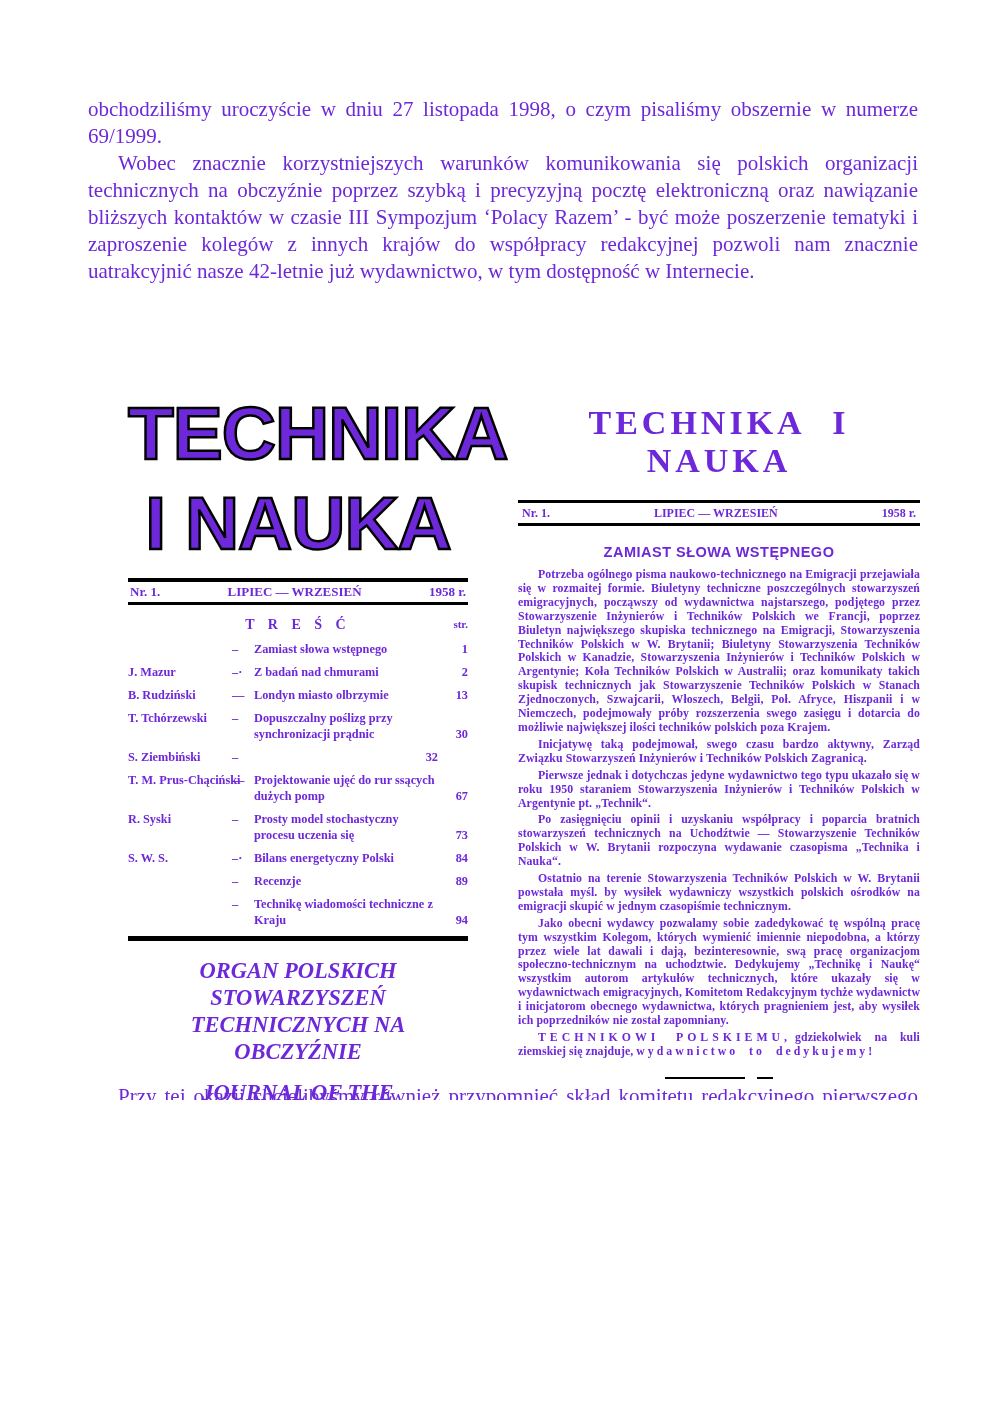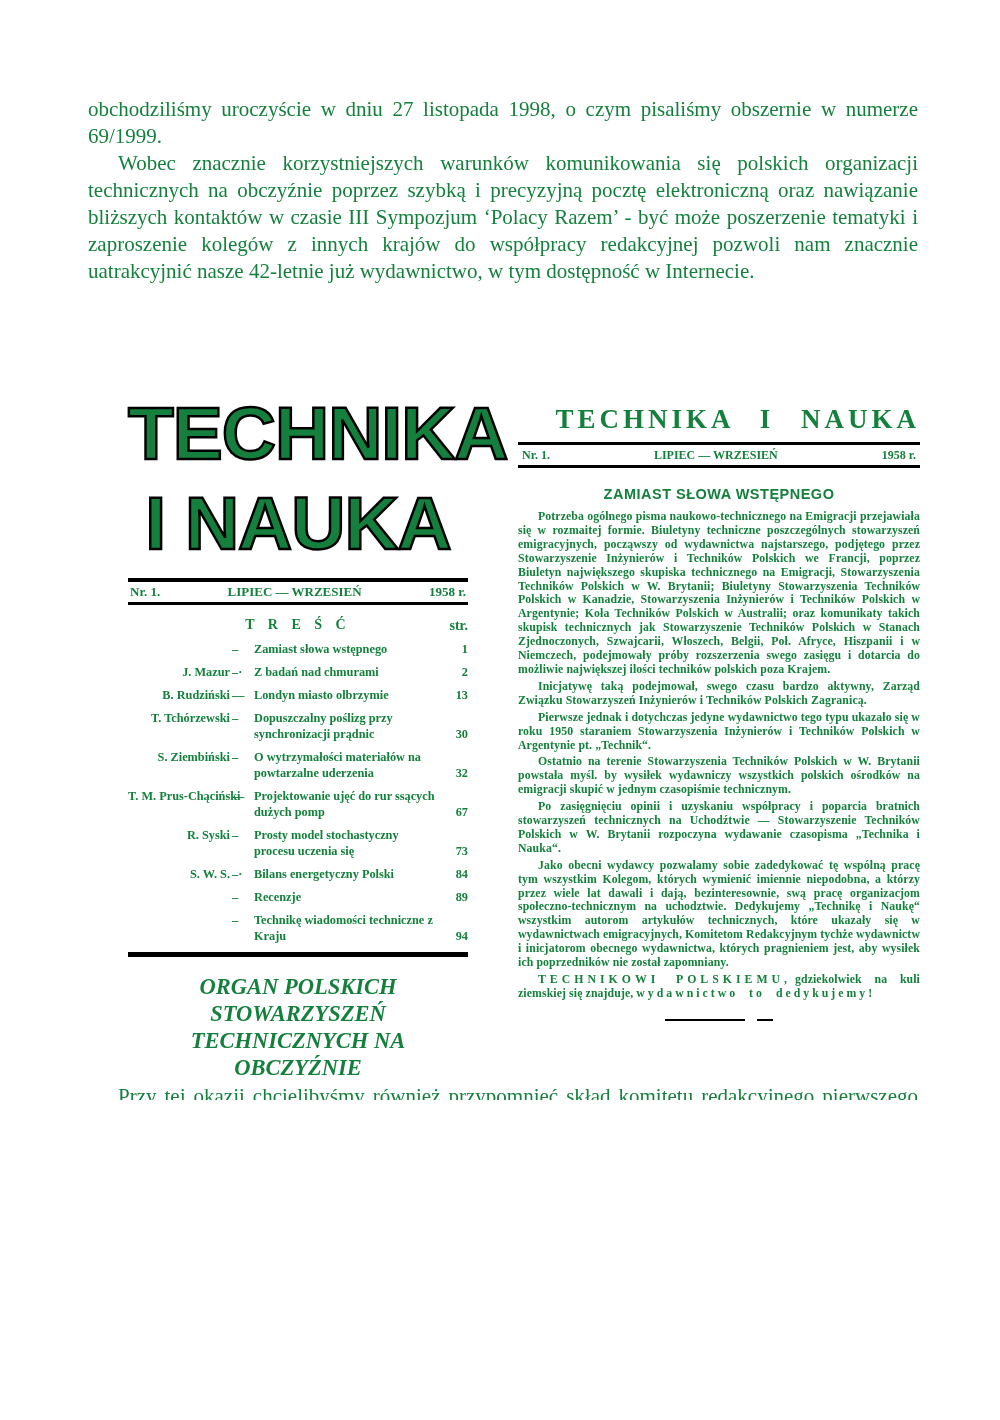--- a/index.html
+++ b/index.html
@@ -1,19 +1,19 @@
 <!DOCTYPE html>
 <html><head>
 <meta charset="utf-8">
 <style>
   html,body{margin:0;padding:0;background:#ffffff;}
   .page{
     position:relative;
     width:1000px;height:1100px;
-    background:#ffffff;color:#15803d;
+    background:#ffffff;color:#6d28d9;
     font-family:"Liberation Serif","DejaVu Serif",serif;
     overflow:hidden;
   }
   
   .intro{
     position:absolute;top:96px;left:88px;width:830px;
     font-size:21px;line-height:27px;text-align:justify;
   }
   .intro p{margin:0;}
   .intro p.indent{text-indent:30px;}
@@ -35,44 +35,44 @@
     display:flex;justify-content:space-between;align-items:baseline;
     padding:2px 2px;font-size:13px;font-weight:bold;
   }
   .toc-head{
     position:relative;text-align:center;
     font-weight:bold;font-size:14px;letter-spacing:5px;
     margin:12px 0 8px 0;
   }
   .toc-head .str{
     position:absolute;right:0;top:1px;
-    font-size:14px;letter-spacing:0;
+    font-size:11px;letter-spacing:0;
   }
   .toc-row{
     display:grid;grid-template-columns:102px 20px 1fr 28px;
     font-size:12.3px;font-weight:bold;line-height:16px;
     margin-bottom:7px;column-gap:2px;
   }
-  .toc-row .author{white-space:nowrap;text-align:right;}
+  .toc-row .author{white-space:nowrap;}
   .toc-row .pageno{text-align:right;align-self:end;}
   .thick-rule{border-top:5px solid #000;margin-top:8px;}
   .organ{
     text-align:center;font-weight:bold;
     font-size:22.5px;line-height:27px;margin-top:16px;font-style:italic;
   }
   .organ + .organ{margin-top:14px;}
 
   
   .firstpage{
     position:absolute;left:518px;top:404px;width:402px;
   }
   .fp-title{
-    text-align:right;font-weight:bold;
-    font-size:27px;letter-spacing:4px;word-spacing:16px;
-    border-bottom:3px solid #000;padding-bottom:7px;
+    text-align:center;font-weight:bold;
+    font-size:34px;letter-spacing:4px;word-spacing:16px;
+    border-bottom:3px solid #000;padding-bottom:20px;
   }
   .fp-issue{
     display:flex;justify-content:space-between;align-items:baseline;
     border-bottom:3px solid #000;
     padding:3px 4px 2px 4px;font-size:12px;font-weight:bold;
   }
   .fp-heading{
     text-align:center;
     font-family:"Liberation Sans","DejaVu Sans",sans-serif;
     font-weight:bold;font-size:14.5px;letter-spacing:0.5px;
@@ -151,21 +151,20 @@
     </div>
     <div class="toc-row">
       <span class="author">T. Tchórzewski</span>
       <span>–</span>
       <span>Dopuszczalny poślizg przy synchronizacji prądnic</span>
       <span class="pageno">30</span>
     </div>
     <div class="toc-row">
       <span class="author">S. Ziembiński</span>
       <span>–</span>
-      <span>O wytrzymałości materiałów na powtarzalne uderzenia</span>
       <span class="pageno">32</span>
     </div>
     <div class="toc-row">
       <span class="author">T. M. Prus-Chąciński</span>
       <span>––</span>
       <span>Projektowanie ujęć do rur ssących dużych pomp</span>
       <span class="pageno">67</span>
     </div>
     <div class="toc-row">
       <span class="author">R. Syski</span>
@@ -202,22 +201,22 @@
     <div class="fp-issue">
       <span>Nr. 1.</span>
       <span>LIPIEC — WRZESIEŃ</span>
       <span>1958 r.</span>
     </div>
     <div class="fp-heading">ZAMIAST SŁOWA WSTĘPNEGO</div>
     <div class="fp-body">
       <p>Potrzeba ogólnego pisma naukowo-technicznego na Emigracji przejawiała się w rozmaitej formie. Biuletyny techniczne poszczególnych stowarzyszeń emigracyjnych, począwszy od wydawnictwa najstarszego, podjętego przez Stowarzyszenie Inżynierów i Techników Polskich we Francji, poprzez Biuletyn największego skupiska technicznego na Emigracji, Stowarzyszenia Techników Polskich w W. Brytanii; Biuletyny Stowarzyszenia Techników Polskich w Kanadzie, Stowarzyszenia Inżynierów i Techników Polskich w Argentynie; Koła Techników Polskich w Australii; oraz komunikaty takich skupisk technicznych jak Stowarzyszenie Techników Polskich w Stanach Zjednoczonych, Szwajcarii, Włoszech, Belgii, Poł. Afryce, Hiszpanii i w Niemczech, podejmowały próby rozszerzenia swego zasięgu i dotarcia do możliwie największej ilości techników polskich poza Krajem.</p>
       <p>Inicjatywę taką podejmował, swego czasu bardzo aktywny, Zarząd Związku Stowarzyszeń Inżynierów i Techników Polskich Zagranicą.</p>
       <p>Pierwsze jednak i dotychczas jedyne wydawnictwo tego typu ukazało się w roku 1950 staraniem Stowarzyszenia Inżynierów i Techników Polskich w Argentynie pt. „Technik“.</p>
+      <p>Po zasięgnięciu opinii i uzyskaniu współpracy i poparcia bratnich stowarzyszeń technicznych na Uchodźtwie — Stowarzyszenie Techników Polskich w W. Brytanii rozpoczyna wydawanie czasopisma „Technika i Nauka“.</p>
       <p>Ostatnio na terenie Stowarzyszenia Techników Polskich w W. Brytanii powstała myśl. by wysiłek wydawniczy wszystkich polskich ośrodków na emigracji skupić w jednym czasopiśmie technicznym.</p>
-      <p>Po zasięgnięciu opinii i uzyskaniu współpracy i poparcia bratnich stowarzyszeń technicznych na Uchodźtwie — Stowarzyszenie Techników Polskich w W. Brytanii rozpoczyna wydawanie czasopisma „Technika i Nauka“.</p>
       <p>Jako obecni wydawcy pozwalamy sobie zadedykować tę wspólną pracę tym wszystkim Kolegom, których wymienić imiennie niepodobna, a którzy przez wiele lat dawali i dają, bezinteresownie, swą pracę organizacjom społeczno-technicznym na uchodztwie. Dedykujemy „Technikę i Naukę“ wszystkim autorom artykułów technicznych, które ukazały się w wydawnictwach emigracyjnych, Komitetom Redakcyjnym tychże wydawnictw i inicjatorom obecnego wydawnictwa, których pragnieniem jest, aby wysiłek ich poprzedników nie został zapomniany.</p>
       <p><span class="sp1">TECHNIKOWI POLSKIEMU,</span><span>gdziekolwiek na kuli ziemskiej się znajduje,</span><span class="sp2">wydawnictwo to dedykujemy!</span></p>
     </div>
     <div class="end-rule">
         <i class="long"></i>
         <i class="short"></i>
       </div>
   </div>
 
   <div class="outro">

